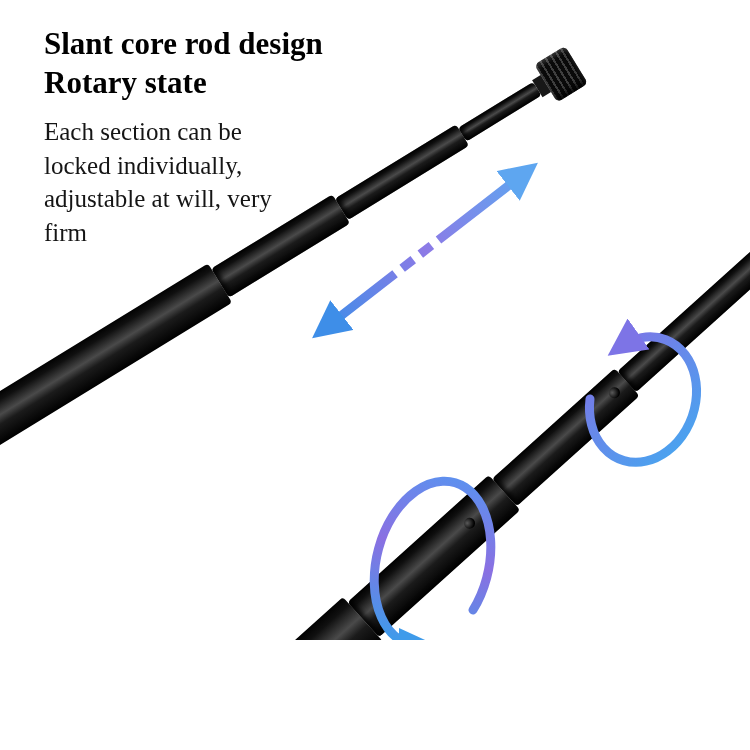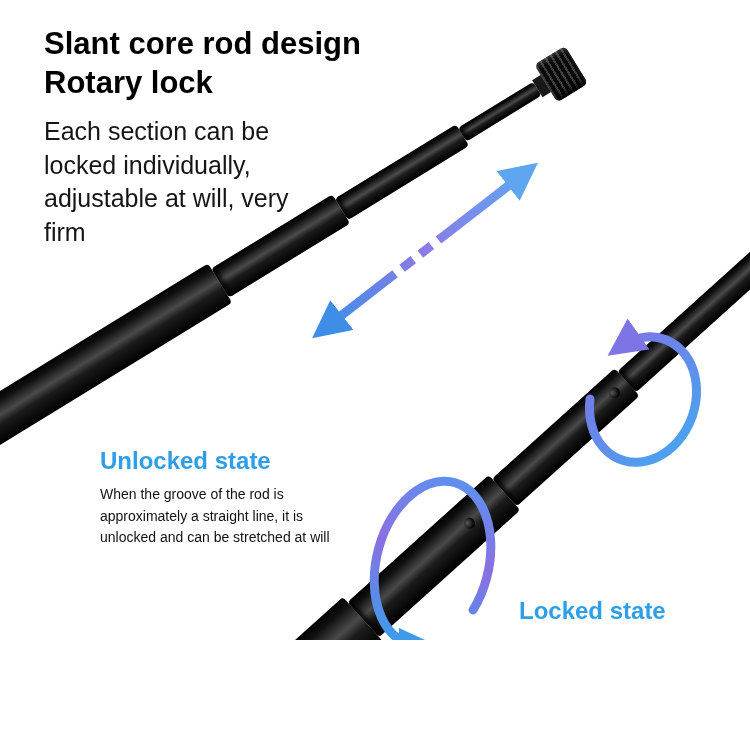--- a/index.html
+++ b/index.html
@@ -1,19 +1,19 @@
 <!DOCTYPE html>
 <html><head>
 <meta charset="utf-8">
 <style>
   html,body { margin:0; padding:0; background:#fff; }
   .canvas {
     position:relative; width:750px; height:640px; overflow:hidden;
     background:#ffffff;
-    font-family:Liberation Sans, sans-serif;
+    font-family:Liberation Serif, serif;
   }
 
   
   .rod { position:absolute; display:flex; align-items:center; transform-origin:0 50%; }
   .seg {
     position:relative;
     background:linear-gradient(to bottom,#020202 0%,#101010 16%,#4a4a4a 44%,#1b1b1b 62%,#000 100%);
     border-radius:4px;
   }
   .seg + .seg { box-shadow:inset 4px 0 5px rgba(0,0,0,.85); }
@@ -121,26 +121,21 @@
     </defs>
 
     <path d="M324 329 L526 172" fill="none" stroke="url(#gStretch)" stroke-width="9" stroke-dasharray="90 9 14 9 14 9 999" marker-start="url(#mStart)" marker-end="url(#mEnd)"></path>
 
     <path d="M590 399 A 52 64 20 1 0 620 347" fill="none" stroke="url(#gRotA)" stroke-width="9" stroke-linecap="round" marker-end="url(#mA)"></path>
 
     <path d="M473 610 A 56 84 15 1 0 422 646" fill="none" stroke="url(#gRotB)" stroke-width="9" stroke-linecap="round" marker-end="url(#mB)"></path>
   </svg>
 
   <header class="title-block">
-    <h1><span>Slant core rod design</span><br><span>Rotary lock</span></h1>
+    <h1><span>Slant core rod design</span><br><span>Rotary state</span></h1>
     <p class="desc">Each section can be locked individually, adjustable at will, very firm</p>
   </header>
 
-  <section class="note unlocked">
-    <h2>Unlocked state</h2>
-    <p>When the groove of the rod is approximately a straight line, it is unlocked and can be stretched at will</p>
-  </section>
 
   <section class="note locked">
-    <h2>Locked state</h2>
   </section>
 
 </div>
 
 </body></html>

